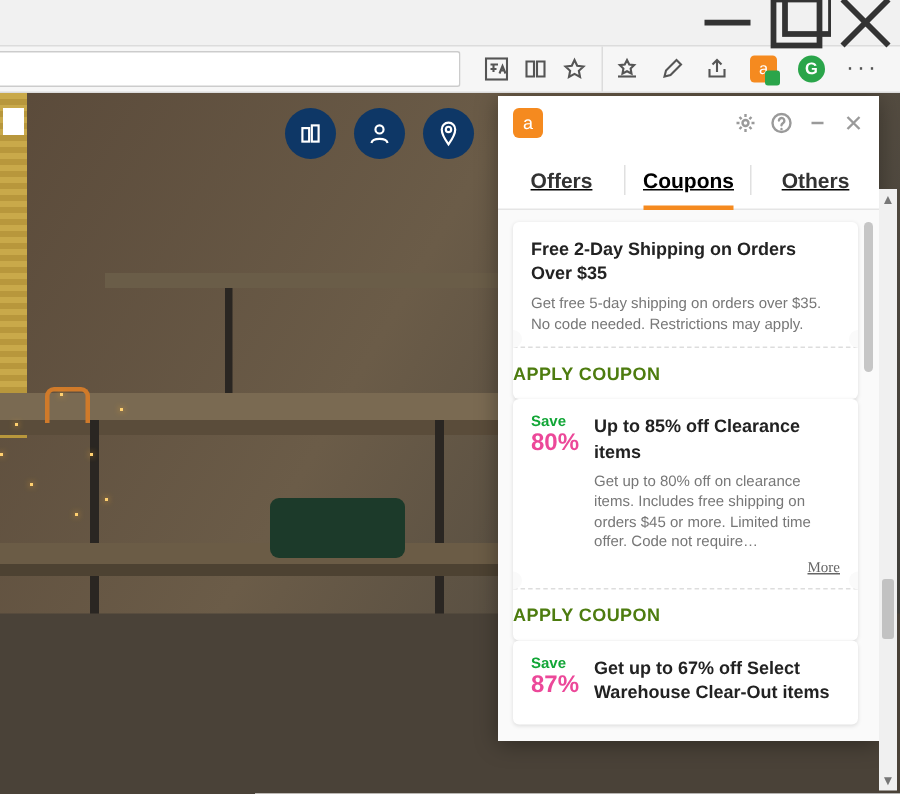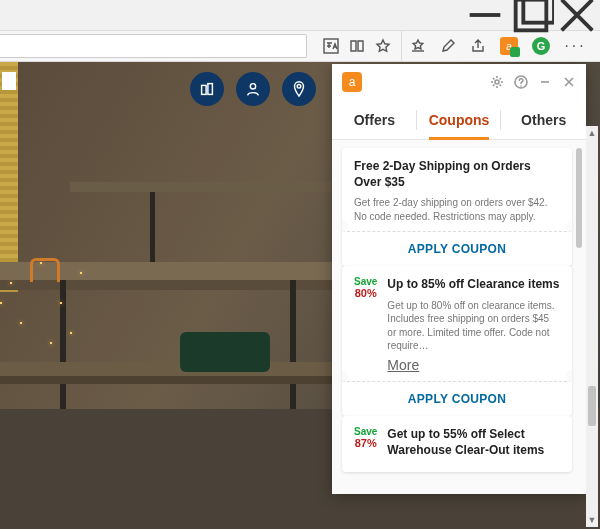--- a/index.html
+++ b/index.html
@@ -45,43 +45,43 @@
   .circ svg { width:18px; height:18px; stroke:#fff; fill:none; stroke-width:1.6; }
 
   
   .panel { position:absolute; top:2px; right:14px; width:254px; height:430px; background:#fff; box-shadow: 0 2px 14px rgba(0,0,0,.35); display:flex; flex-direction:column; }
   .panel-top { height:36px; display:flex; align-items:center; padding:0 10px; gap:10px; }
   .brand { width:20px; height:20px; background:#f58a1f; border-radius:4px; display:flex; align-items:center; justify-content:center; color:#fff; font-size:12px;}
   .panel-top .spacer { flex:1; }
   .pticon { width:14px; height:14px; display:flex; align-items:center; justify-content:center; }
   .pticon svg { width:14px; height:14px; stroke:#9a9a9a; fill:none; stroke-width:1.6; }
 
-  .tabs { display:flex; height:40px; border-bottom:1px solid #e5e5e5; }
+  .tabs { display:flex; height:40px; border-bottom:1px solid #e5e5e5;text-decoration:underline; }
   .tab { flex:1; display:flex; align-items:center; justify-content:center; font-size:14px; font-weight:600; color:#333; position:relative; }
   .tab.sep::after { content:""; position:absolute; right:0; top:10px; height:20px; width:1px; background:#e0e0e0; }
-  .tab.active { color:#c2410c; }
+  .tab.active { color:#000000; }
   .tab.active::before { content:""; position:absolute; bottom:-1px; left:12px; right:12px; height:3px; background:#f58a1f; }
 
   .scroll { flex:1; overflow:hidden; position:relative; padding:8px 14px 8px 10px; background:#fafafa; }
   .scrollbar { position:absolute; top:8px; right:4px; width:6px; height:100px; background:#c6c6c6; border-radius:3px; }
 
   .card { background:#fff; border-radius:4px; box-shadow:0 1px 3px rgba(0,0,0,.12); position:relative; overflow:hidden;}
   .card .body { padding:10px 12px 8px; }
   .card h4 { font-size:12px; font-weight:600; color:#222; margin-bottom:6px; line-height:1.35;}
   .card p { font-size:10px; color:#777; line-height:1.35; }
-  .apply { border-top:1px dashed #ddd; text-align:center; padding:10px 0; font-size:12px; font-weight:700; color:#0369a1; letter-spacing:.3px;}
+  .apply { border-top:1px dashed #ddd; padding:10px 0; font-size:12px; font-weight:700; color:#4d7c0f; letter-spacing:.3px;}
   .notch { position:absolute; width:12px; height:12px; background:#fafafa; border-radius:50%; top:calc(100% - 46px);}
   .notch.l { left:-6px; } .notch.r { right:-6px; }
 
   .card.row .body { display:flex; gap:10px; }
-  .save { text-align:center; }
+  .save { }
   .save .lbl { font-size:10px; color:#12a637; font-weight:600;}
-  .save .pct { font-size:11px; color:#b91c1c; font-weight:700;}
+  .save .pct { font-size:16px; color:#ec4899; font-weight:700;}
   .rcol { flex:1; }
-  .more { font-size:14px; color:#666; text-align:left; margin-top:4px; text-decoration:underline;}
+  .more { font-size:10px; color:#666; text-align:right; margin-top:4px; text-decoration:underline;font-family:Liberation Serif, serif;}
 
   .vsb { position:absolute; right:2px; top:64px; bottom:2px; width:12px; background:#f0f0f0;}
   .vsb .thumb { position:absolute; left:2px; right:2px; top:260px; height:40px; background:#c2c2c2; border-radius:2px;}
   .vsb .arr { position:absolute; left:0; right:0; height:14px; display:flex; align-items:center; justify-content:center; font-size:9px; color:#777;}
   .vsb .arr.up { top:0;} .vsb .arr.dn { bottom:0;}
 </style>
 </head>
 <body>
 
 <div class="titlebar">
@@ -226,21 +226,21 @@
       <div class="tab sep active">Coupons</div>
       <div class="tab">Others</div>
     </div>
 
     <div class="scroll">
       <div class="scrollbar"></div>
 
       <div class="card">
         <div class="body">
           <h4>Free 2-Day Shipping on Orders Over $35</h4>
-          <p>Get free 2-day shipping on orders over $42. No code needed. Restrictions may apply.</p>
+          <p>Get free 5-day shipping on orders over $35. No code needed. Restrictions may apply.</p>
         </div>
         <div class="notch l"></div>
           <div class="notch r"></div>
         <div class="apply">APPLY COUPON</div>
       </div>
 
       <div class="card row">
         <div class="body">
           <div class="save">
             <div class="lbl">Save</div>
@@ -257,21 +257,21 @@
         <div class="apply">APPLY COUPON</div>
       </div>
 
       <div class="card row">
         <div class="body">
           <div class="save">
             <div class="lbl">Save</div>
             <div class="pct">87%</div>
           </div>
           <div class="rcol">
-            <h4>Get up to 55% off Select Warehouse Clear-Out items</h4>
+            <h4>Get up to 67% off Select Warehouse Clear-Out items</h4>
 
           </div>
         </div>
       </div>
     </div>
   </div>
 
   <div class="vsb">
     <div class="arr up">▲</div>
     <div class="thumb"></div>

